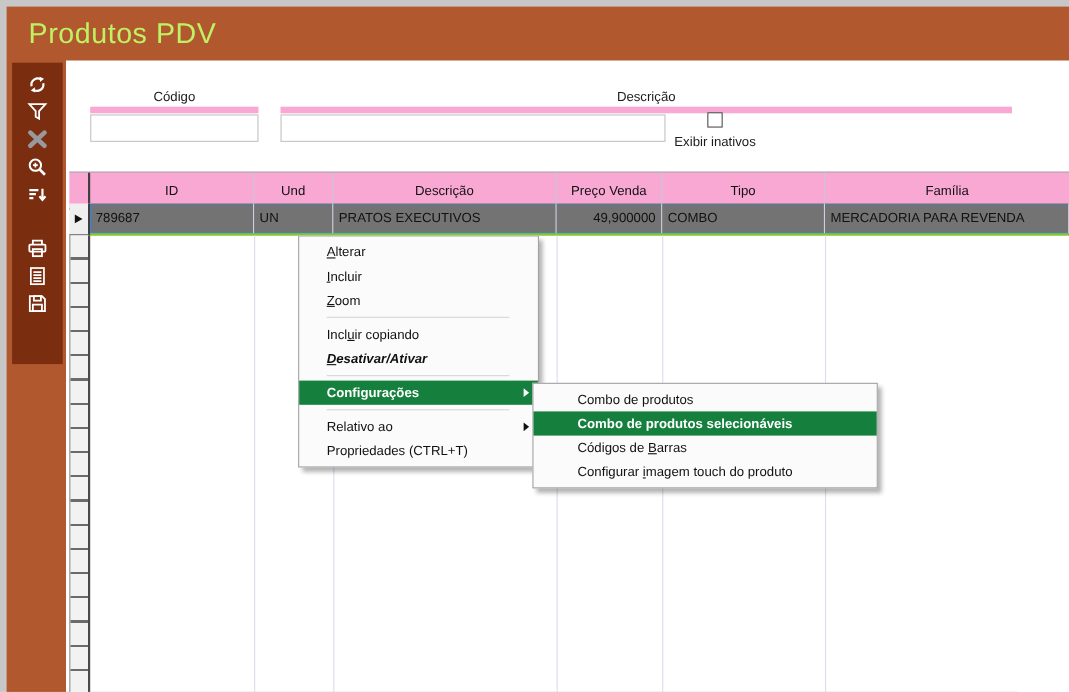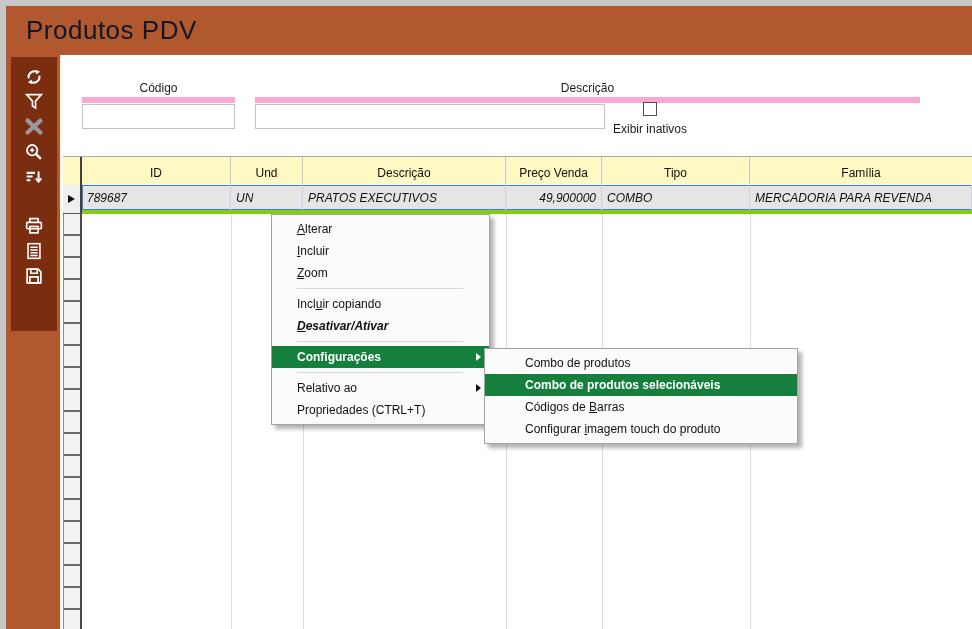--- a/index.html
+++ b/index.html
@@ -1,21 +1,21 @@
 <!DOCTYPE html>
 <html><head>
 <meta charset="utf-8">
 <style>
   * { box-sizing: border-box; margin: 0; padding: 0; }
   html,body { width:972px; height:629px; overflow:hidden; }
   body { position:relative; background:#c7c7c7; font-family:"Liberation Sans",sans-serif; }
 
   .window { position:absolute; left:6px; top:6px; right:0; bottom:0; background:#b2582f; }
   .titlebar { height:49px; display:flex; align-items:center; padding-left:20px; }
-  .titlebar .title { color:#0f172a; font-size:26px; font-weight:300; letter-spacing:0.5px; }
+  .titlebar .title { color:#bef264; font-size:26px; font-weight:300; letter-spacing:0.5px; }
 
   .side-toolbar { position:absolute; left:5px; top:51px; width:46px; height:274px;
     background:#7b2d10; display:flex; flex-direction:column; align-items:center; padding-top:7px; }
   .tool-btn { width:26px; height:25px; display:flex; align-items:center; justify-content:center; }
   .tool-gap { height:24px; }
 
   .content { position:absolute; left:54px; top:49px; right:0; bottom:0; background:#ffffff; }
 
   
   .field { position:absolute; font-size:12px; color:#1b1b1b; }
@@ -27,30 +27,30 @@
   .fld-codigo input { width:153px; }
   .fld-desc { left:195px; top:26px; }
   .fld-desc .lbl { width:665px; }
   .fld-desc input { width:350px; }
   .chk-row { position:absolute; left:553px; top:47px; display:flex; align-items:center; gap:6px; font-size:12px; color:#1b1b1b;flex-direction:column; }
   .chk-box { width:14px; height:14px; border:1px solid #4f4f4f; background:#fff; }
 
   
   .grid { position:absolute; left:3px; top:101px; right:0; bottom:0; font-size:12px; color:#111; }
   .grid-header { position:absolute; top:0; left:0; right:0; height:35px; display:flex;
-    border-top:1px solid #ababab; border-bottom:2px solid #404040; background:#fef9c3; }
+    border-top:1px solid #ababab; border-bottom:2px solid #404040; background:#f9a8d4; }
   .h-cell { display:flex; align-items:center; justify-content:center; border-right:1px solid #c6c6d8; }
   .h-sel { width:19px; border-right:2px solid #404040; }
   .w-id{width:149px}.w-und{width:72px}.w-desc{width:203px}.w-preco{width:96px}.w-tipo{width:148px}.w-fam{flex:1;border-right:none}
 
   .grid-row { position:absolute; top:29px; left:0; right:0; height:29px; display:flex; }
   .sel-cell { width:19px; background:#efefef; border-right:2px solid #404040; border-bottom:1px solid #555;
     display:flex; align-items:center; justify-content:center; }
   .row-marker { width:0; height:0; border-left:7px solid #111; border-top:4px solid transparent; border-bottom:4px solid transparent; }
-  .row-cells { flex:1; display:flex; background:#e5e5e5; box-shadow:inset 0 0 0 1px #3f7fd6; border-bottom:4px solid #84cc16;font-style:italic; }
+  .row-cells { flex:1; display:flex; background:#737373; box-shadow:inset 0 0 0 1px #3f7fd6; border-bottom:2px solid #84cc16; }
   .r-cell { line-height:27px; padding:0 5px; white-space:nowrap; overflow:hidden; border-right:1px solid #cfcfe2; }
   .r-num { text-align:right; }
 
   .sel-strip { position:absolute; left:0; top:58px; bottom:0; width:19px;
     background:repeating-linear-gradient(to bottom,#f2f2f2 0px,#f2f2f2 20px,#6b6b6b 20px,#6b6b6b 22px);
     border-left:1px solid #8a8a8a; border-right:2px solid #4a4a4a; }
   .vline { position:absolute; top:58px; bottom:0; width:1px; background:#dcdcec; }
   .vl-1{left:168px}.vl-2{left:240px}.vl-3{left:443px}.vl-4{left:539px}.vl-5{left:687px}
 
   

